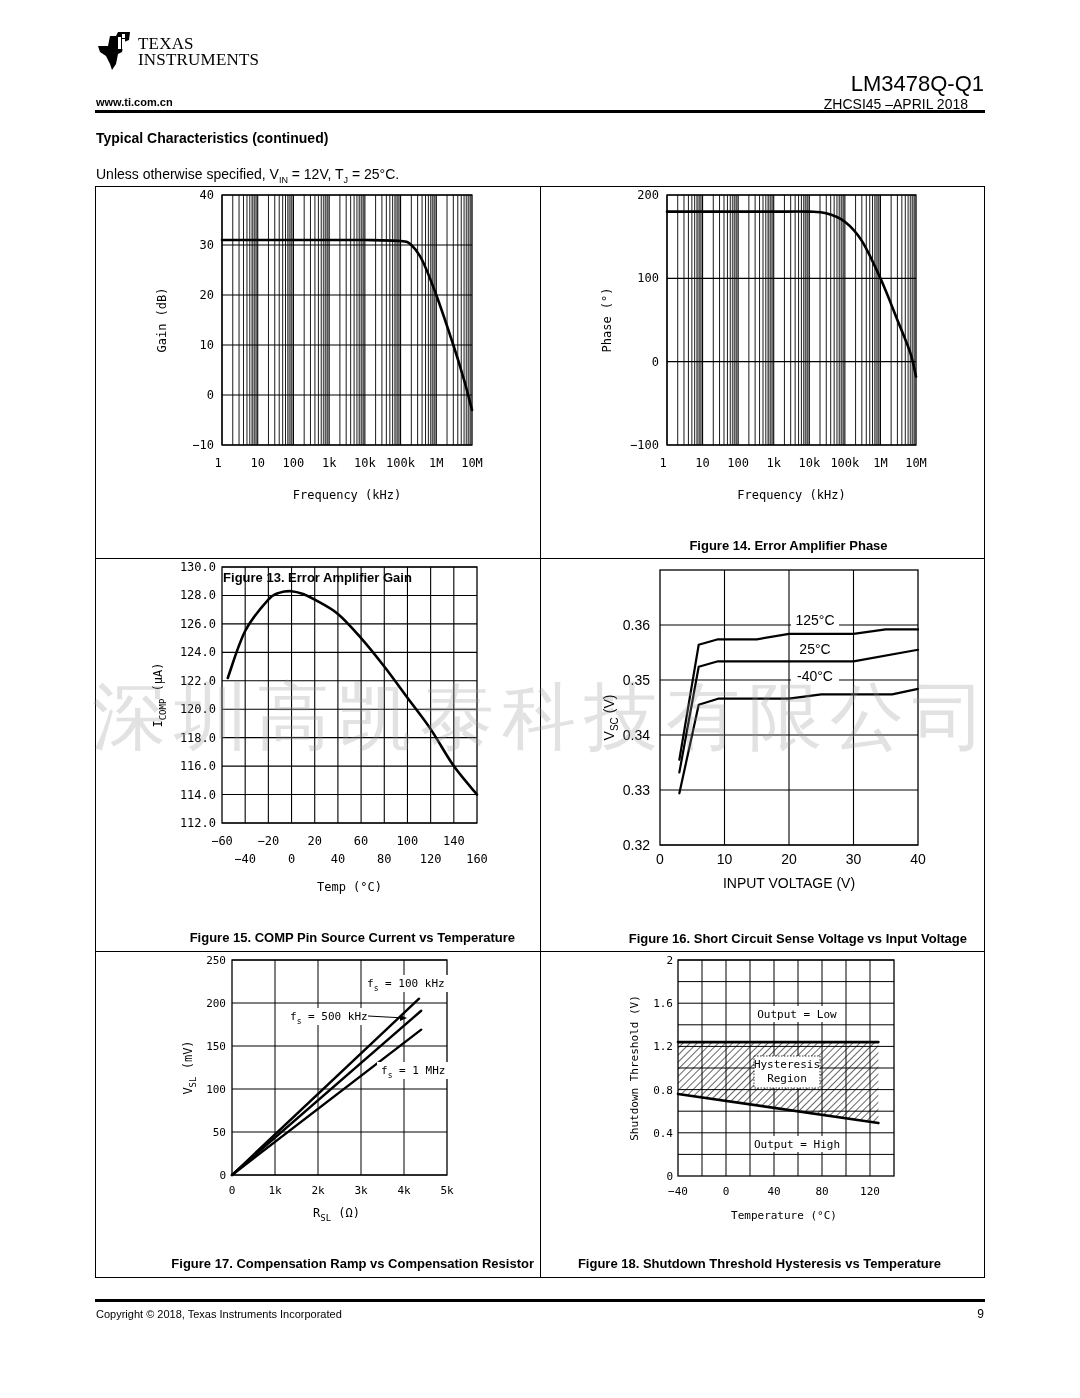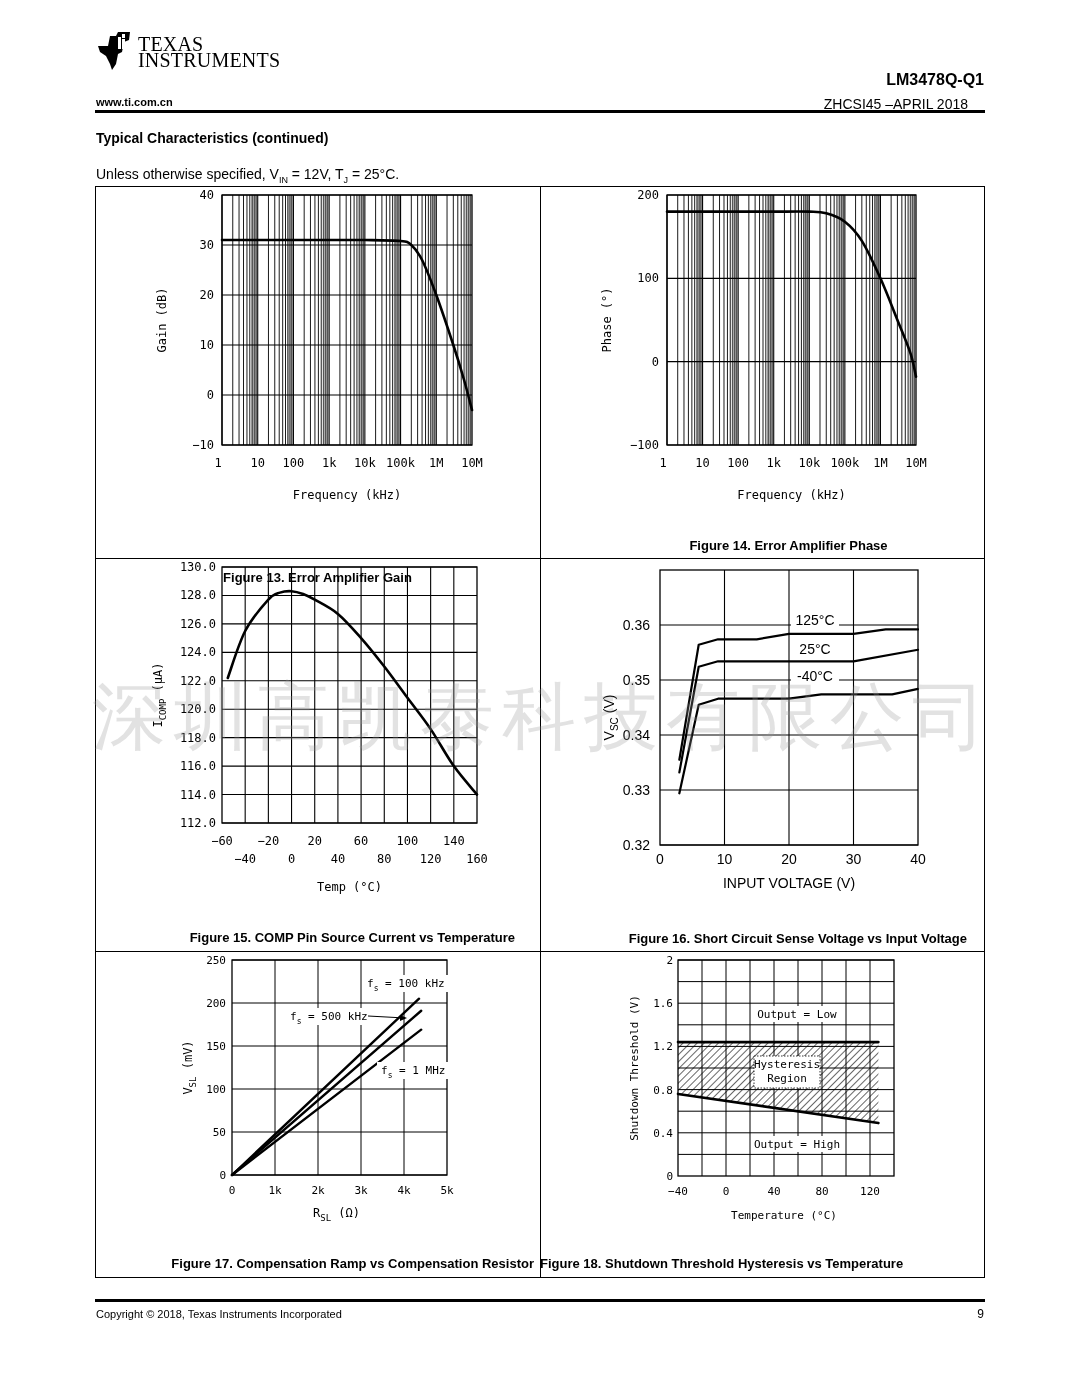--- a/index.html
+++ b/index.html
@@ -1,20 +1,20 @@
 <!DOCTYPE html>
 <html><head>
 <meta charset="utf-8">
 <style>
   html, body { margin: 0; padding: 0; background: #ffffff; }
   body { width: 1080px; height: 1398px; position: relative; font-family: "Liberation Sans", sans-serif; color: #000; overflow: hidden; }
   .abs { position: absolute; }
   .logo { left: 96px; top: 30px; width: 170px; height: 44px; }
-  .logo-text { position: absolute; left: 42px; top: 6px; font-family: "Liberation Serif", serif; font-size: 20px; line-height: 16px; letter-spacing: 0.2px; }
-  .part { right: 96px; top: 71px; font-weight: bold; font-size: 16px; }
+  .logo-text { position: absolute; left: 42px; top: 6px; font-family: "Liberation Serif", serif; font-size: 17px; line-height: 16px; letter-spacing: 0.2px; }
+  .part { right: 96px; top: 71px; font-weight: normal; font-size: 22px; }
   .url { left: 96px; top: 96px; font-weight: bold; font-size: 11px; }
   .docid { right: 112px; top: 96px; font-size: 14px; }
   .rule-top { left: 95px; top: 110px; width: 890px; height: 3px; background: #000; }
   .section-title { left: 96px; top: 130px; font-weight: bold; font-size: 14px; }
   .cond { left: 96px; top: 166px; font-size: 14px; }
   .cond sub { font-size: 9px; margin-top: 32px; }
   .grid { left: 95px; top: 186px; width: 890px; height: 1092px; border: 1px solid #000; box-sizing: border-box; }
   .vline { left: 540px; top: 186px; width: 1px; height: 1092px; background: #000; }
   .hline { left: 95px; width: 890px; height: 1px; background: #000; }
   .caption { position: absolute; font-weight: bold; font-size: 13px; text-align: center; width: 497px; }
@@ -396,19 +396,19 @@
       <rect x="753" y="1136" width="88" height="16" fill="#fff"></rect>
       <text x="797" y="1148" text-anchor="middle" font-size="11">Output = High</text>
     </g>
 </svg>
 
 <div class="caption" style="left:113px;top:570px;width:445px;left:95px">Figure 13. Error Amplifier Gain</div>
 <div class="caption" style="left:540px;top:538px">Figure 14. Error Amplifier Phase</div>
 <div class="caption" style="left:95px;top:930px;text-align:right;width:420px">Figure 15. COMP Pin Source Current vs Temperature</div>
 <div class="caption" style="left:540px;top:931px;text-align:right;width:427px">Figure 16. Short Circuit Sense Voltage vs Input Voltage</div>
 <div class="caption" style="left:95px;top:1256px;text-align:right;width:439px">Figure 17. Compensation Ramp vs Compensation Resistor</div>
-<div class="caption" style="left:540px;top:1256px;text-align:left;width:439px">Figure 18. Shutdown Threshold Hysteresis vs Temperature</div>
+<div class="caption" style="left:540px;top:1256px;text-align:center;width:439px">Figure 18. Shutdown Threshold Hysteresis vs Temperature</div>
 
 <div class="watermark">深圳高凯泰科技有限公司</div>
 
 <div class="abs rule-bottom"></div>
 <div class="abs copyright">Copyright © 2018, Texas Instruments Incorporated</div>
 <div class="abs pagenum">9</div>
 
 </body></html>

